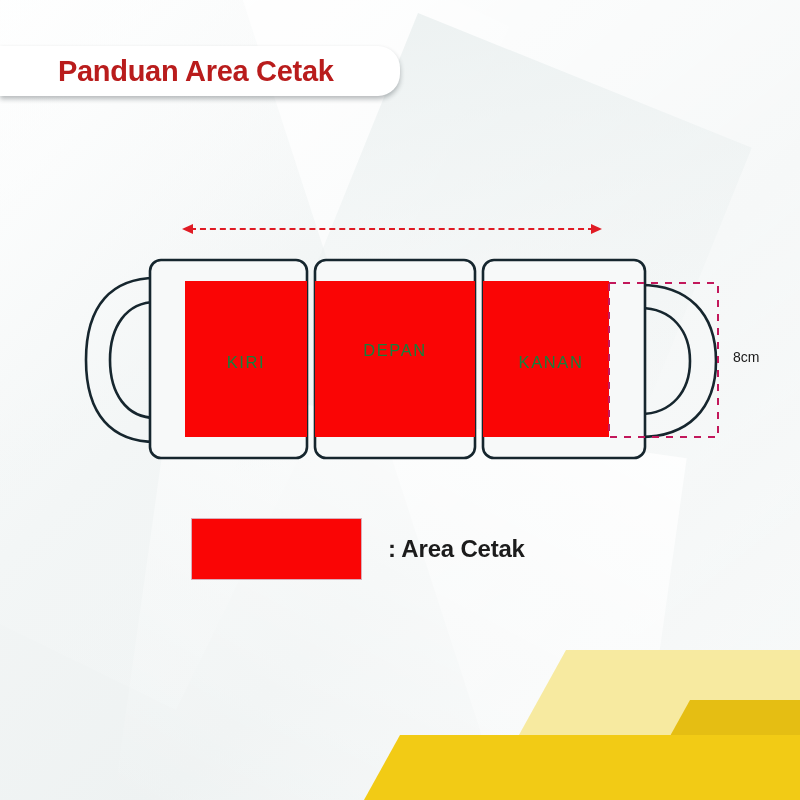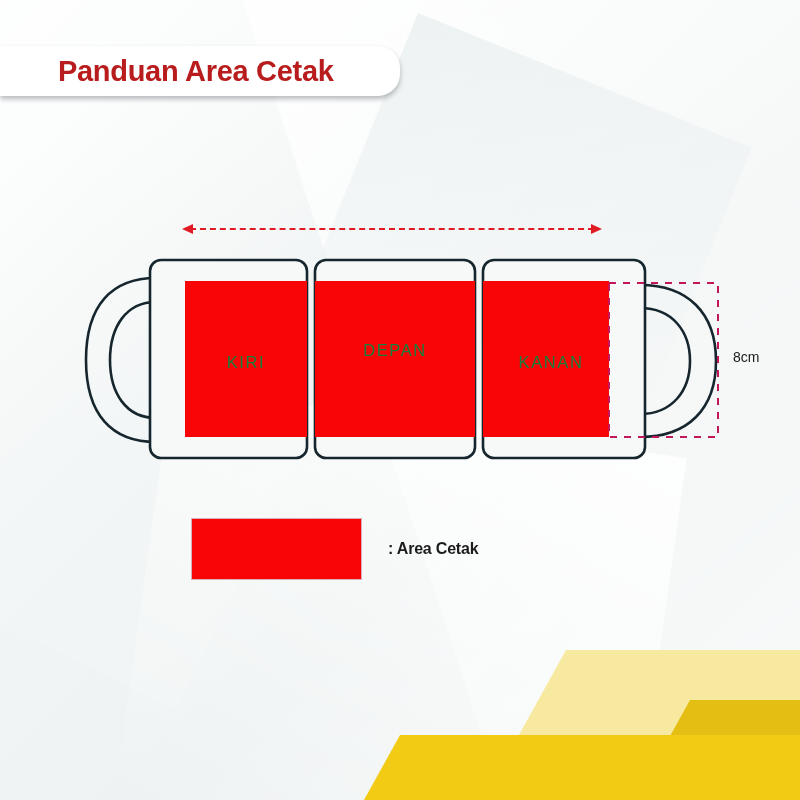--- a/index.html
+++ b/index.html
@@ -189,21 +189,21 @@
     align-items: center;
   }
   .legend-swatch {
     width: 169px;
     height: 60px;
     background: #fa0505;
     border: 1px solid #d9aebb;
   }
   .legend-text {
     margin-left: 26px;
-    font-size: 16px;
+    font-size: 24px;
     font-weight: bold;
     color: #1c1c1c;
     letter-spacing: -0.2px;
     white-space: nowrap;
   }
 </style>
 </head>
 <body>
 
 <div id="stage">

